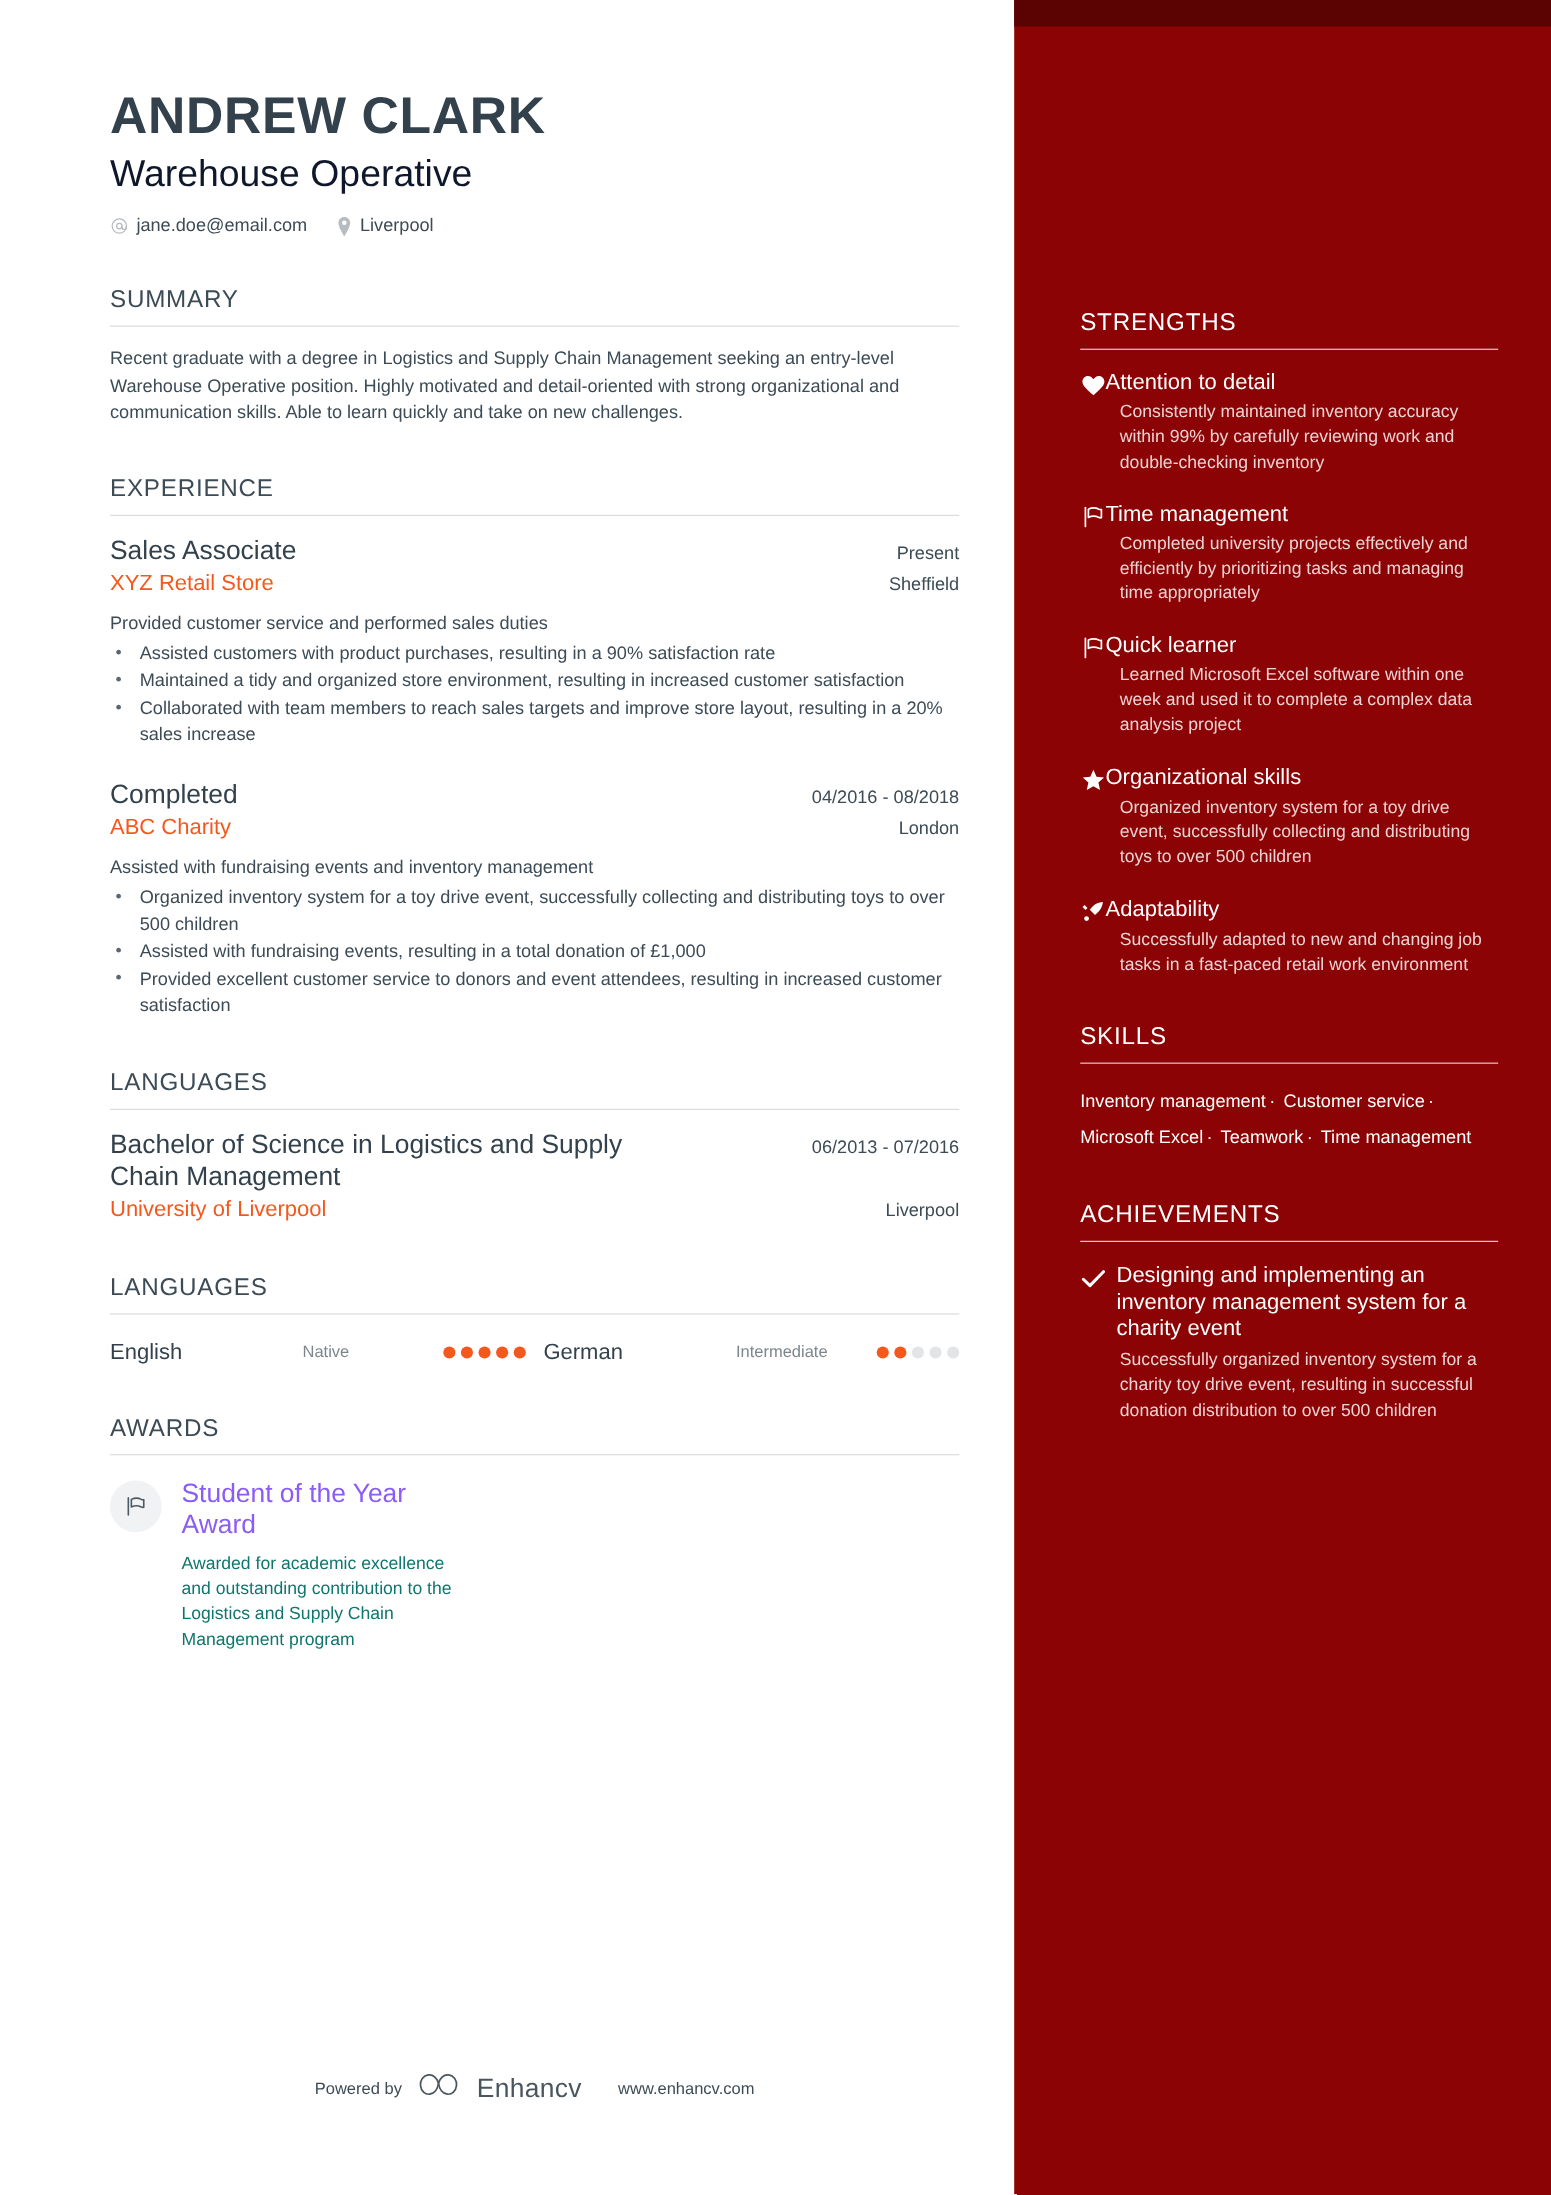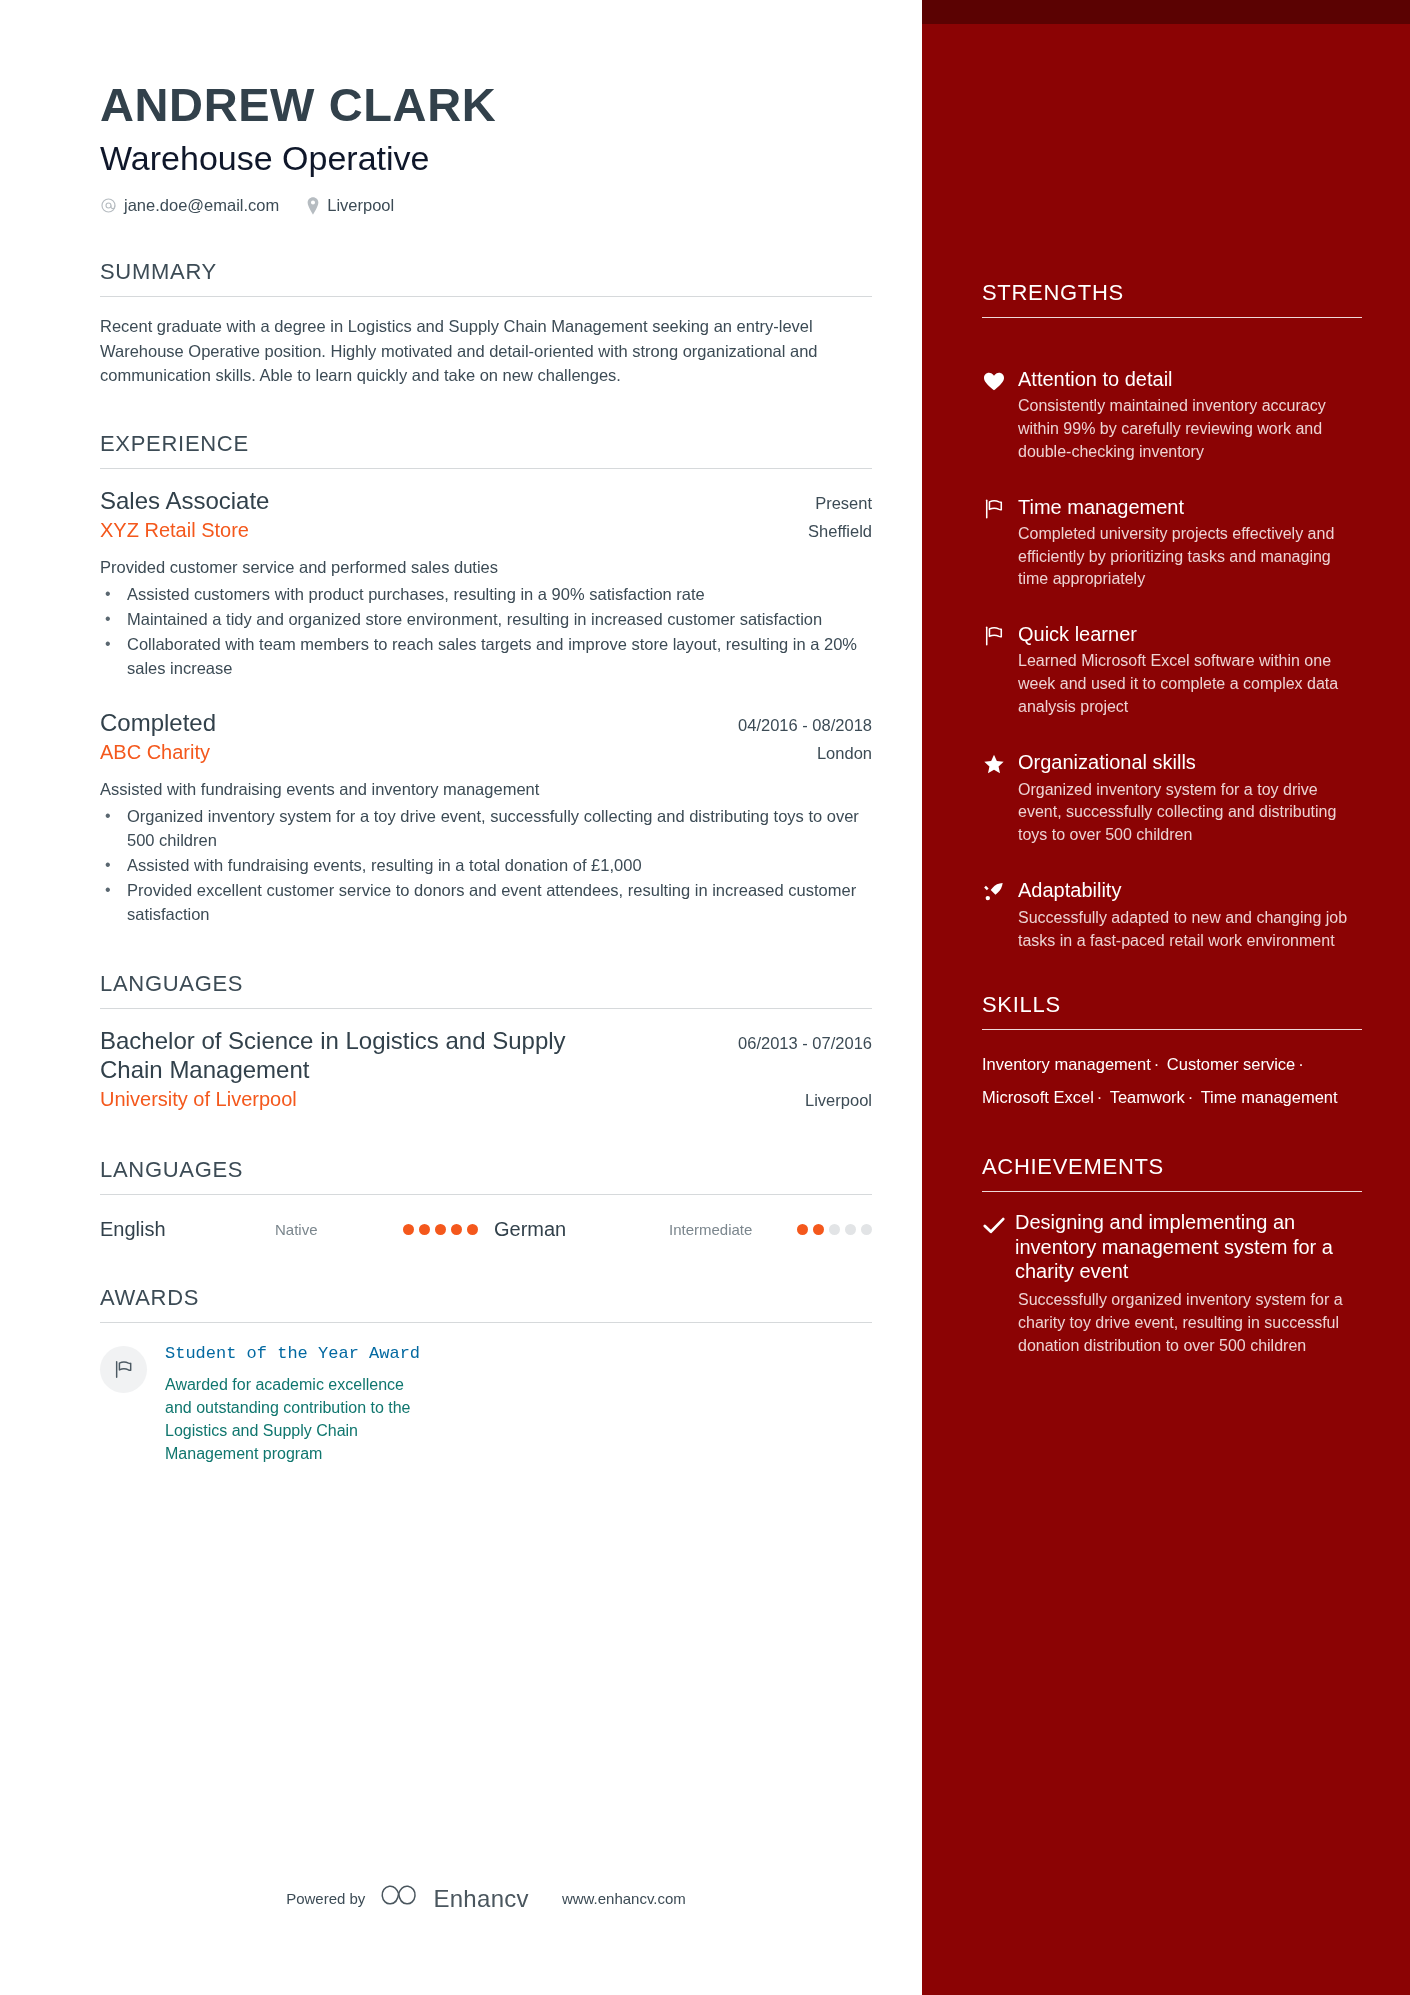--- a/index.html
+++ b/index.html
@@ -201,24 +201,23 @@
     width: 47px; height: 47px;
     border-radius: 50%;
     background: #f1f2f3;
     display: flex;
     align-items: center;
     justify-content: center;
     margin-top: 2px;
   }
   .award-body { width: 260px; }
   .award-title {
-    font-size: 17px;
-    color: #0369a1;
+    font-size: 24px;
+    color: #8b5cf6;
     line-height: 1.2;
-    font-family: Liberation Mono, monospace;
   }
   .award-desc {
     font-size: 16px;
     color: #0f766e;
     line-height: 1.45;
     margin-top: 8px;
   }
 
   
   .footer {
@@ -259,22 +258,20 @@
     opacity: 0.85;
     width: 100%;
   }
   .s-sec-body { padding-top: 18px; }
 
   .strength { margin-bottom: 23px; }
   .strength:last-child { margin-bottom: 0; }
   .strength-head {
     display: flex;
     align-items: flex-end;
-    gap: 13px;
-    margin-top: 31px;
   }
   .strength-icon {
     flex: none;
     width: 23px;
     display: flex;
     justify-content: center;
     padding-top: 4px;
   }
   .strength-name {
     font-size: 20px;

